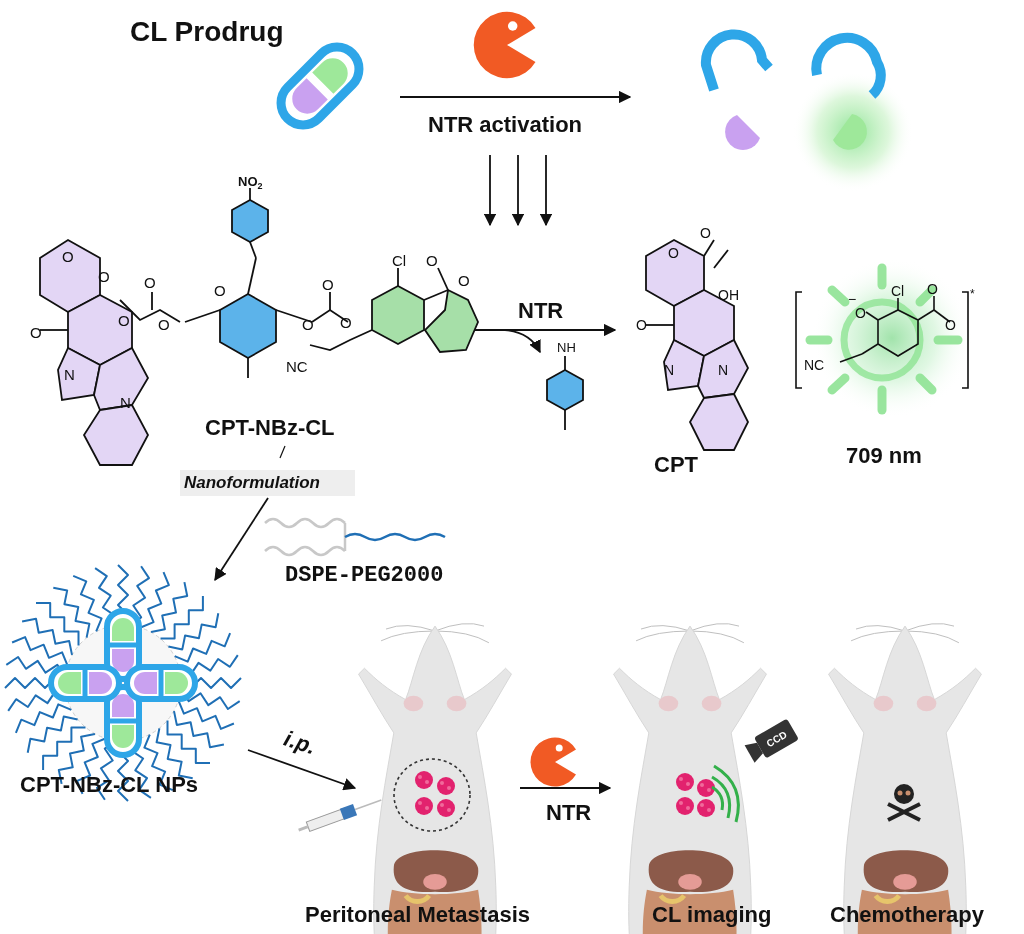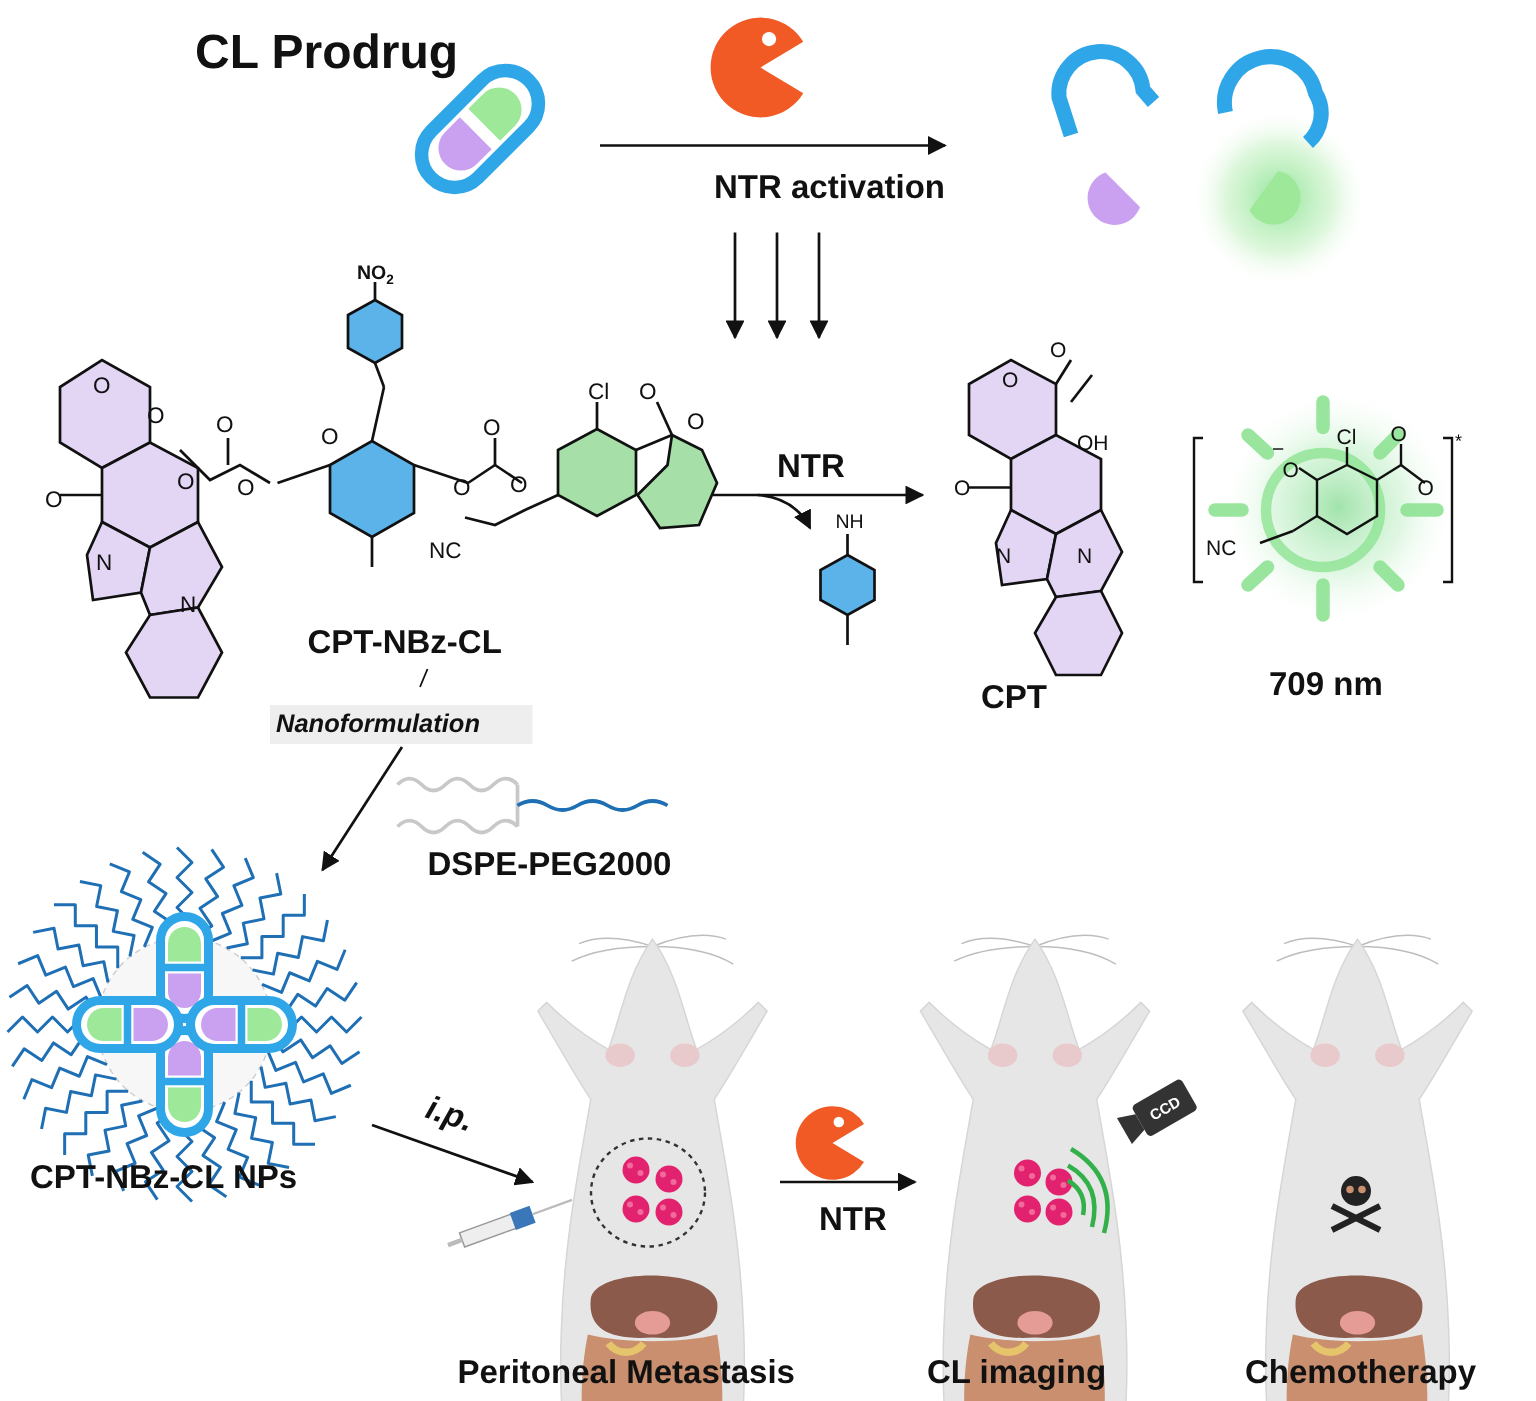--- a/index.html
+++ b/index.html
@@ -1,19 +1,19 @@
 <!DOCTYPE html>
 <html><head>
 <meta charset="utf-8">
 <style>
   html, body { margin:0; padding:0; background:#ffffff; }
   body { width:1024px; height:934px; position:relative; overflow:hidden; font-family:"Liberation Sans", sans-serif; }
   #canvas { position:absolute; left:0; top:0; width:1024px; height:934px; }
   .lbl { position:absolute; font-family:"Liberation Sans", sans-serif; font-weight:bold; color:#111; white-space:nowrap; }
-  .big { font-size:32px;text-align:center; }
+  .big { font-size:28px;text-align:center; }
   .med { font-size:22px; }
   .sm { font-size:17px; }
   svg text { font-family:"Liberation Sans", sans-serif; }
 </style>
 </head>
 <body>
 
 <svg id="canvas" width="1024" height="934" viewBox="0 0 1024 934">
   <defs>
     <marker id="ah" viewBox="0 0 10 10" refX="9" refY="5" markerWidth="7" markerHeight="7" orient="auto">
@@ -308,25 +308,25 @@
   <g transform="translate(904,800)">
     <circle cx="0" cy="-6" r="10" fill="#222"></circle>
     <circle cx="-4" cy="-7" r="2.5" fill="#c98f6e"></circle>
     <circle cx="4" cy="-7" r="2.5" fill="#c98f6e"></circle>
     <line x1="-16" y1="4" x2="16" y2="20" stroke="#222" stroke-width="4"></line>
     <line x1="16" y1="4" x2="-16" y2="20" stroke="#222" stroke-width="4"></line>
   </g>
 </svg>
 
 <div class="lbl big" style="left:130px; top:16px;">CL Prodrug</div>
-<div class="lbl med" style="left:428px; top:112px;margin-left:48px;">NTR activation</div>
+<div class="lbl med" style="left:428px; top:112px;">NTR activation</div>
 <div class="lbl med" style="left:518px; top:298px;">NTR</div>
 <div class="lbl med" style="left:205px; top:415px;">CPT-NBz-CL</div>
 <div class="lbl med" style="left:654px; top:452px;">CPT</div>
 <div class="lbl med" style="left:846px; top:443px;">709 nm</div>
 <div class="lbl sm" style="left:184px; top:473px;font-style:italic;">Nanoformulation</div>
-<div class="lbl med" style="left:285px; top:563px;">DSPE-PEG2000</div>
+<div class="lbl med" style="left:285px; top:563px;font-family:Liberation Mono, monospace;">DSPE-PEG2000</div>
 <div class="lbl med" style="left:20px; top:772px;text-align:right;">CPT-NBz-CL NPs</div>
 <div class="lbl med" style="left:284px; top:730px; font-style:italic; transform:rotate(18deg);">i.p.</div>
 <div class="lbl med" style="left:546px; top:800px;">NTR</div>
 <div class="lbl med" style="left:305px; top:902px;text-align:right;">Peritoneal Metastasis</div>
-<div class="lbl med" style="left:618px; top:902px;">CL imaging</div>
+<div class="lbl med" style="left:652px; top:902px;">CL imaging</div>
 <div class="lbl med" style="left:830px; top:902px;">Chemotherapy</div>
 
 </body></html>

